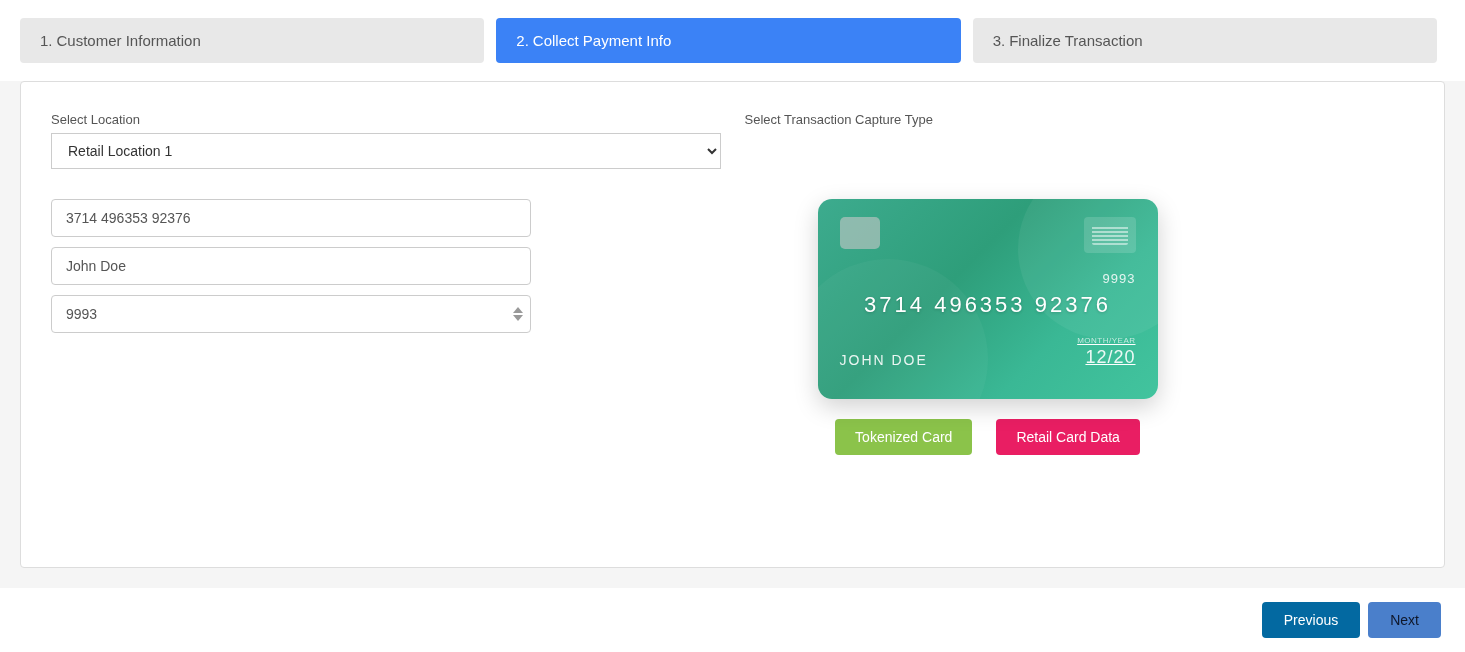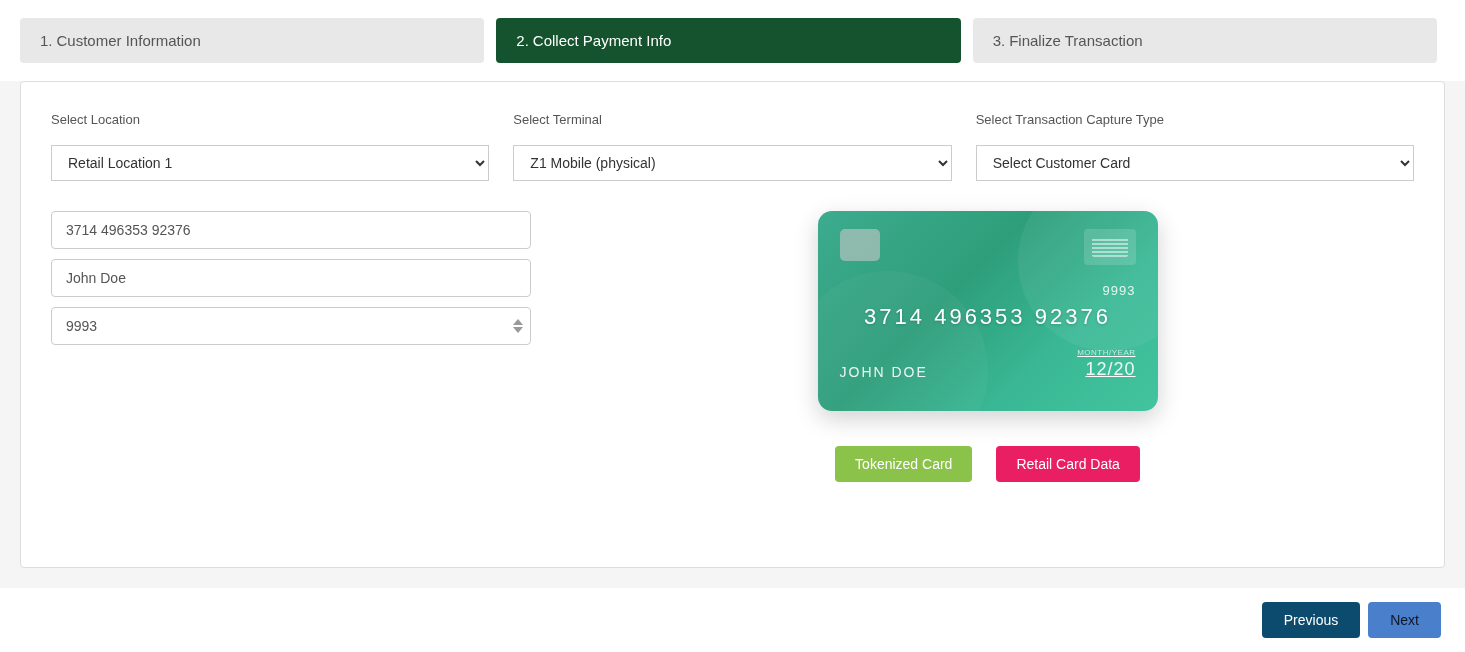--- a/index.html
+++ b/index.html
@@ -22,21 +22,21 @@
       flex: 1;
       padding: 14px 20px;
       border-radius: 4px;
       font-size: 15px;
       font-weight: 400;
       color: #555;
       background: #e8e8e8;
       margin-right: 8px;
     }
     .step.active {
-      background: #14532d;
+      background: #3b82f6;
       color: #fff;
       font-weight: 500;
     }
     .step-number {
       font-weight: 300;
       margin-right: 4px;
     }
 
     
     .main-panel {
@@ -54,21 +54,21 @@
       gap: 24px;
       margin-bottom: 30px;
     }
     .select-group {
       flex: 1;
     }
     .select-group label {
       display: block;
       font-size: 13px;
       color: #555;
-      margin-bottom: 18px;
+      margin-bottom: 6px;
     }
     .select-group select {
       width: 100%;
       padding: 8px 12px;
       border: 1px solid #ccc;
       border-radius: 0;
       font-size: 14px;
       color: #333;
       background: #fff;
       appearance: auto;
@@ -255,21 +255,20 @@
     .card-expiry-value {
       font-size: 18px;
       color: rgba(255,255,255,0.9);
       letter-spacing: 1px;
     }
 
     
     .card-actions {
       display: flex;
       gap: 24px;
-      margin-top: 15px;
     }
     .btn-tokenized {
       padding: 10px 20px;
       background: #8bc34a;
       color: #fff;
       border: none;
       border-radius: 4px;
       font-size: 14px;
       cursor: pointer;
       font-weight: 500;
@@ -288,21 +287,21 @@
     
     .footer {
       display: flex;
       justify-content: flex-end;
       padding: 14px 24px;
       gap: 8px;
       background: #fff;
     }
     .btn-previous {
       padding: 2px 22px;
-      background: #0c4a6e;
+      background: #0369a1;
       color: #fff;
       border: none;
       border-radius: 4px;
       font-size: 14px;
       cursor: pointer;
     }
     .btn-next {
       padding: 10px 22px;
       background: #4a7fcb;
       color: #0f172a;
@@ -330,30 +329,21 @@
 <div class="main-panel">
 
   <div class="select-row">
     <div class="select-group">
       <label>Select Location</label>
       <select>
         <option>Retail Location 1</option>
       </select>
     </div>
     <div class="select-group">
-      <label>Select Terminal</label>
-      <select>
-        <option>Z1 Mobile (physical)</option>
-      </select>
-    </div>
-    <div class="select-group">
       <label>Select Transaction Capture Type</label>
-      <select>
-        <option>Select Customer Card</option>
-      </select>
     </div>
   </div>
 
   <div class="content-row">
 
     <div class="form-fields">
       <input type="text" value="3714 496353 92376" style="">
       <input type="text" value="John Doe" style="">
       <div class="cvv-input-wrapper">
         <input type="text" value="9993" style="">

